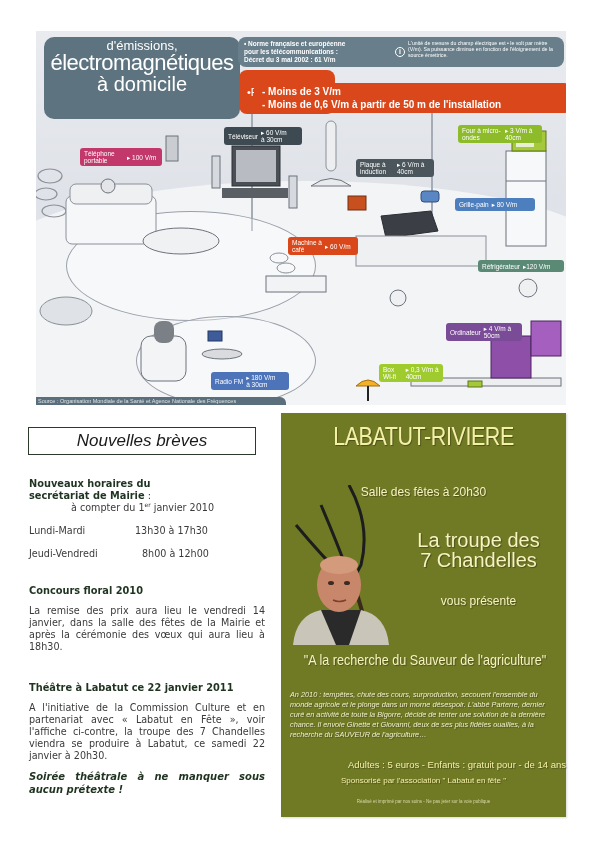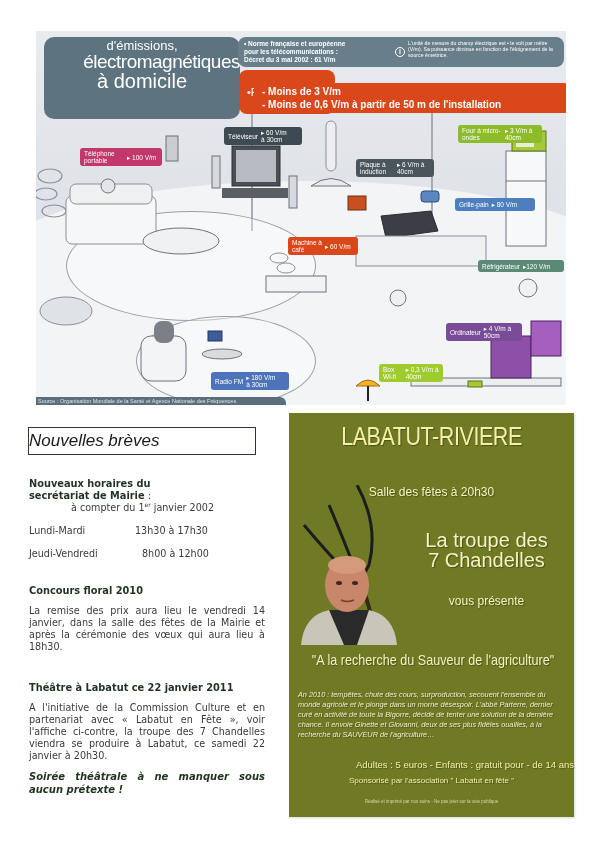--- a/index.html
+++ b/index.html
@@ -20,21 +20,21 @@
   .wall-line { position: absolute; background: #a6acb5; }
   .title-card {
     position: absolute; left: 8px; top: 6px; width: 196px; height: 82px;
     background: #5d7480; border-radius: 10px;
     color: #ffffff; font-family: "Liberation Sans", sans-serif; text-align: center;
     padding-top: 4px; line-height: 1;
   }
   .title-card .t1 { font-size: 14px; }
   .title-card .t1 b { font-size: 24px; font-weight: normal; letter-spacing: -0.5px; }
   .title-card .t2 { font-size: 13px; margin-top: -2px; }
-  .title-card .t3 { font-size: 19px; letter-spacing: -0.5px; text-align: right; }
+  .title-card .t3 { font-size: 22px; letter-spacing: -0.5px; }
   .title-card .t4 { font-size: 20px; }
   .norm-card {
     position: absolute; left: 202px; top: 6px; width: 326px; height: 30px;
     background: #687e8a; border-radius: 8px; color: #fff;
     font-family: "Liberation Sans", sans-serif; font-size: 6.5px; font-weight: bold;
     padding: 3px 6px; line-height: 1.2;
   }
   .norm-card .left { position: absolute; left: 6px; top: 3px; width: 130px; }
   .norm-card .info-icon {
     position: absolute; left: 157px; top: 10px; width: 10px; height: 10px;
@@ -63,36 +63,36 @@
     position: absolute; left: 0; top: 366px; width: 250px; height: 9px;
     background: #5a6f7b; border-radius: 0 6px 0 0; color: #dde4e8;
     font-family: "Liberation Sans", sans-serif; font-size: 5.5px; line-height: 9px; padding-left: 2px;
     white-space: nowrap; overflow: hidden;
   }
   .obj { position: absolute; }
 
   
   .news-title-box {
     position: absolute; left: 28px; top: 427px; width: 228px; height: 28px;
-    border: 1.5px solid #2b3a2b; text-align: left;
+    border: 1.5px solid #2b3a2b; text-align: center;
     font-family: "Liberation Sans", sans-serif; font-style: italic; font-size: 17px; color: #1a1a1a;
     line-height: 25px;
   }
   .news { position: absolute; left: 29px; width: 236px; font-family: "DejaVu Sans", sans-serif; font-size: 9.6px; color: #3a3a3a; line-height: 12px; }
   .news h3 { font-size: 9.8px; font-weight: bold; color: #1f3320; line-height: 12px; }
   .news p { text-align: justify; }
   .news .indent { padding-left: 42px; }
   .sched-row { display: flex; margin-top: 10px; }
   .sched-row .day { width: 106px; }
   .closing { font-weight: bold; font-style: italic; color: #1f3320; text-align: justify; font-size: 10px; line-height: 13px; }
   sup { font-size: 6px; vertical-align: super; line-height: 0; }
 
   
   .poster {
-    position: absolute; left: 289px; top: 413px; width: 285px; height: 404px;
+    position: absolute; left: 281px; top: 413px; width: 285px; height: 404px;
     background: #707a25; box-shadow: 1px 1px 2px rgba(0,0,0,0.15);
     font-family: "Liberation Sans", sans-serif; color: #f5f0a8; text-align: center;
     text-shadow: 1px 1px 1px rgba(0,0,0,0.35);
   }
   .poster .town { position: absolute; top: 9px; left: 0; width: 100%; font-size: 25px; letter-spacing: -0.5px; transform: scaleX(0.86); }
   .poster .date { position: absolute; top: 48px; left: 0; width: 100%; font-size: 15px; color: #f7f3c0; }
   .poster .venue { position: absolute; top: 72px; left: 0; width: 100%; font-size: 12px; color: #f7f3c0; }
   .poster .troupe { position: absolute; top: 117px; left: 110px; width: 175px; font-size: 20px; line-height: 20px; color: #f7f3c0; }
   .poster .presents { position: absolute; top: 181px; left: 110px; width: 175px; font-size: 12px; color: #f7f3c0; }
   .poster .play { position: absolute; top: 238px; left: 0; width: 100%; font-size: 15px; color: #f7f3c0; transform: scaleX(0.84); white-space: nowrap; }
@@ -247,21 +247,21 @@
     <span class="val" style="width:34px;white-space:normal;">▸ 0,3 V/m à 40cm</span>
   </div>
 
   <div class="source-bar">Source : Organisation Mondiale de la Santé et Agence Nationale des Fréquences</div>
 </div>
 
 <div class="news-title-box">Nouvelles brèves</div>
 
 <div class="news" style="top:478px;">
   <h3 style="width:140px;"><span>Nouveaux horaires du secrétariat de Mairie</span><span style="font-weight:normal;color:#3a3a3a;"> :</span></h3>
-  <div class="indent"><span>à compter du 1</span><sup>er</sup><span> janvier 2002</span></div>
+  <div class="indent"><span>à compter du 1</span><sup>er</sup><span> janvier 2010</span></div>
   <div class="sched-row" style="margin-top:11px;">
     <span class="day">Lundi-Mardi</span>
     <span>13h30 à 17h30</span>
   </div>
   <div class="sched-row" style="margin-top:11px;">
     <span class="day">Jeudi-Vendredi</span>
     <span style="padding-left:7px;">8h00 à 12h00</span>
   </div>
 </div>
 

